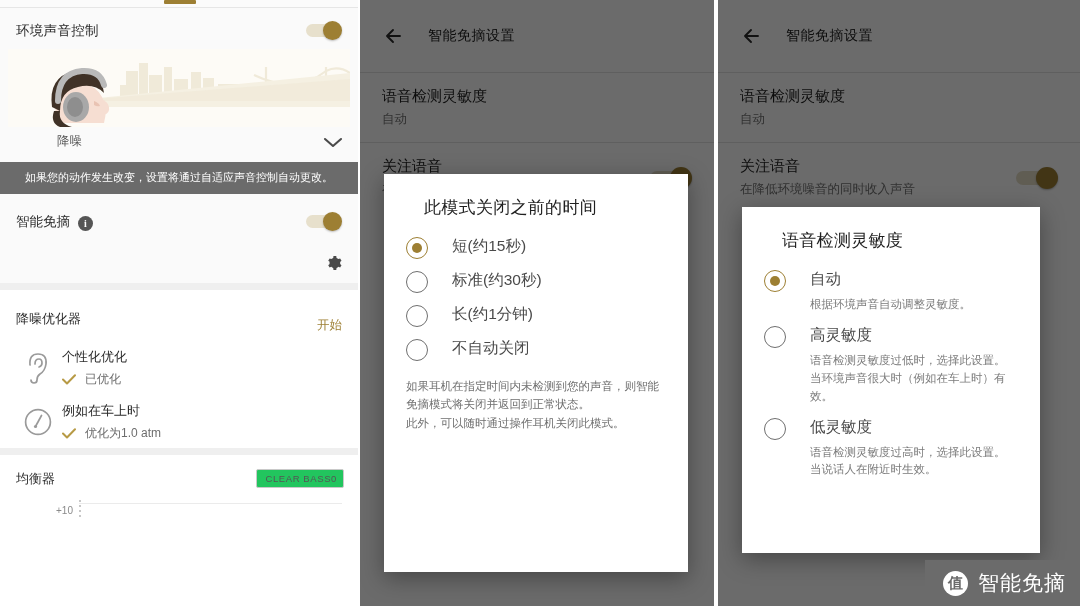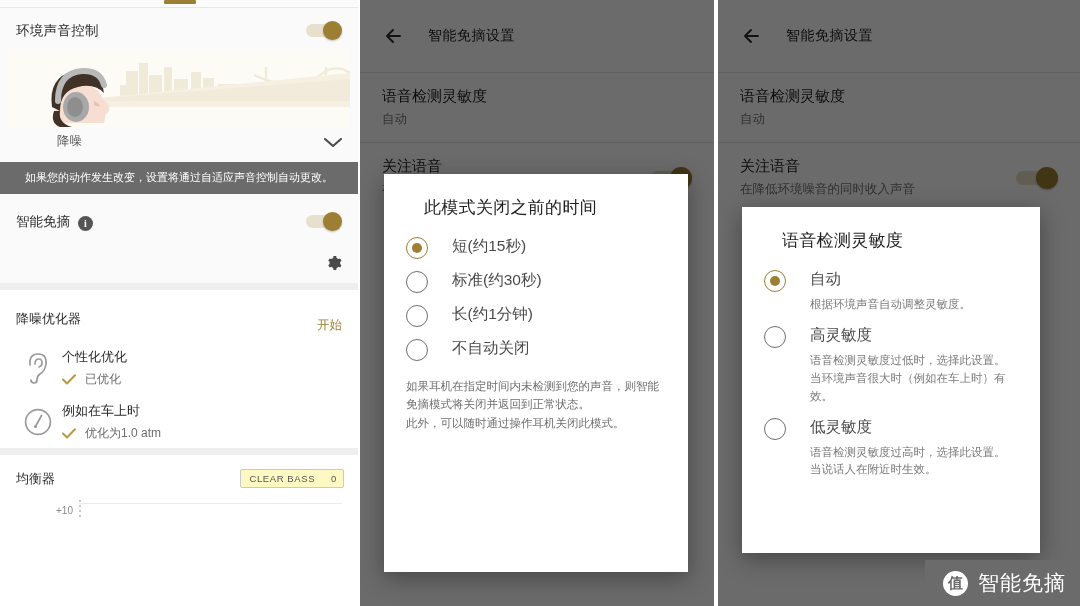--- a/index.html
+++ b/index.html
@@ -95,21 +95,21 @@
   .check { margin-right: 9px; }
 
   .eq-head {
     display: flex; align-items: center; justify-content: space-between;
     padding: 14px 14px 8px 16px;
   }
   .eq-head .label { font-size: 13px; color: #2b2b2b; }
   .eq-chip {
     border: 1px solid #c9c9c9; border-radius: 2px; padding: 3px 6px 3px 8px;
     font-size: 9.5px; color: #555; letter-spacing: .6px;
-    display: flex; align-items: center; gap: 16px; background: #fef9c3;
+    display: flex; align-items: center; background: #22c55e;
   }
   .eq-chip .val { color: #555; }
   .eq-scale { display: flex; align-items: center; padding: 4px 16px 0 16px; }
   .eq-scale .tick-label { font-size: 10px; color: #8a8a8a; margin-right: 6px; margin-left: 40px; }
   .eq-ruler { flex: 1; height: 20px; position: relative; }
   .eq-ruler .hline { position: absolute; left: 0; right: 0; top: 3px; height: 1px; background: #ebebeb; }
   .eq-ruler .vdots { position: absolute; left: 0; top: 0; width: 2px; height: 20px;
     background: repeating-linear-gradient(#c7c7c7 0 2px, transparent 2px 5px); }
 
   

